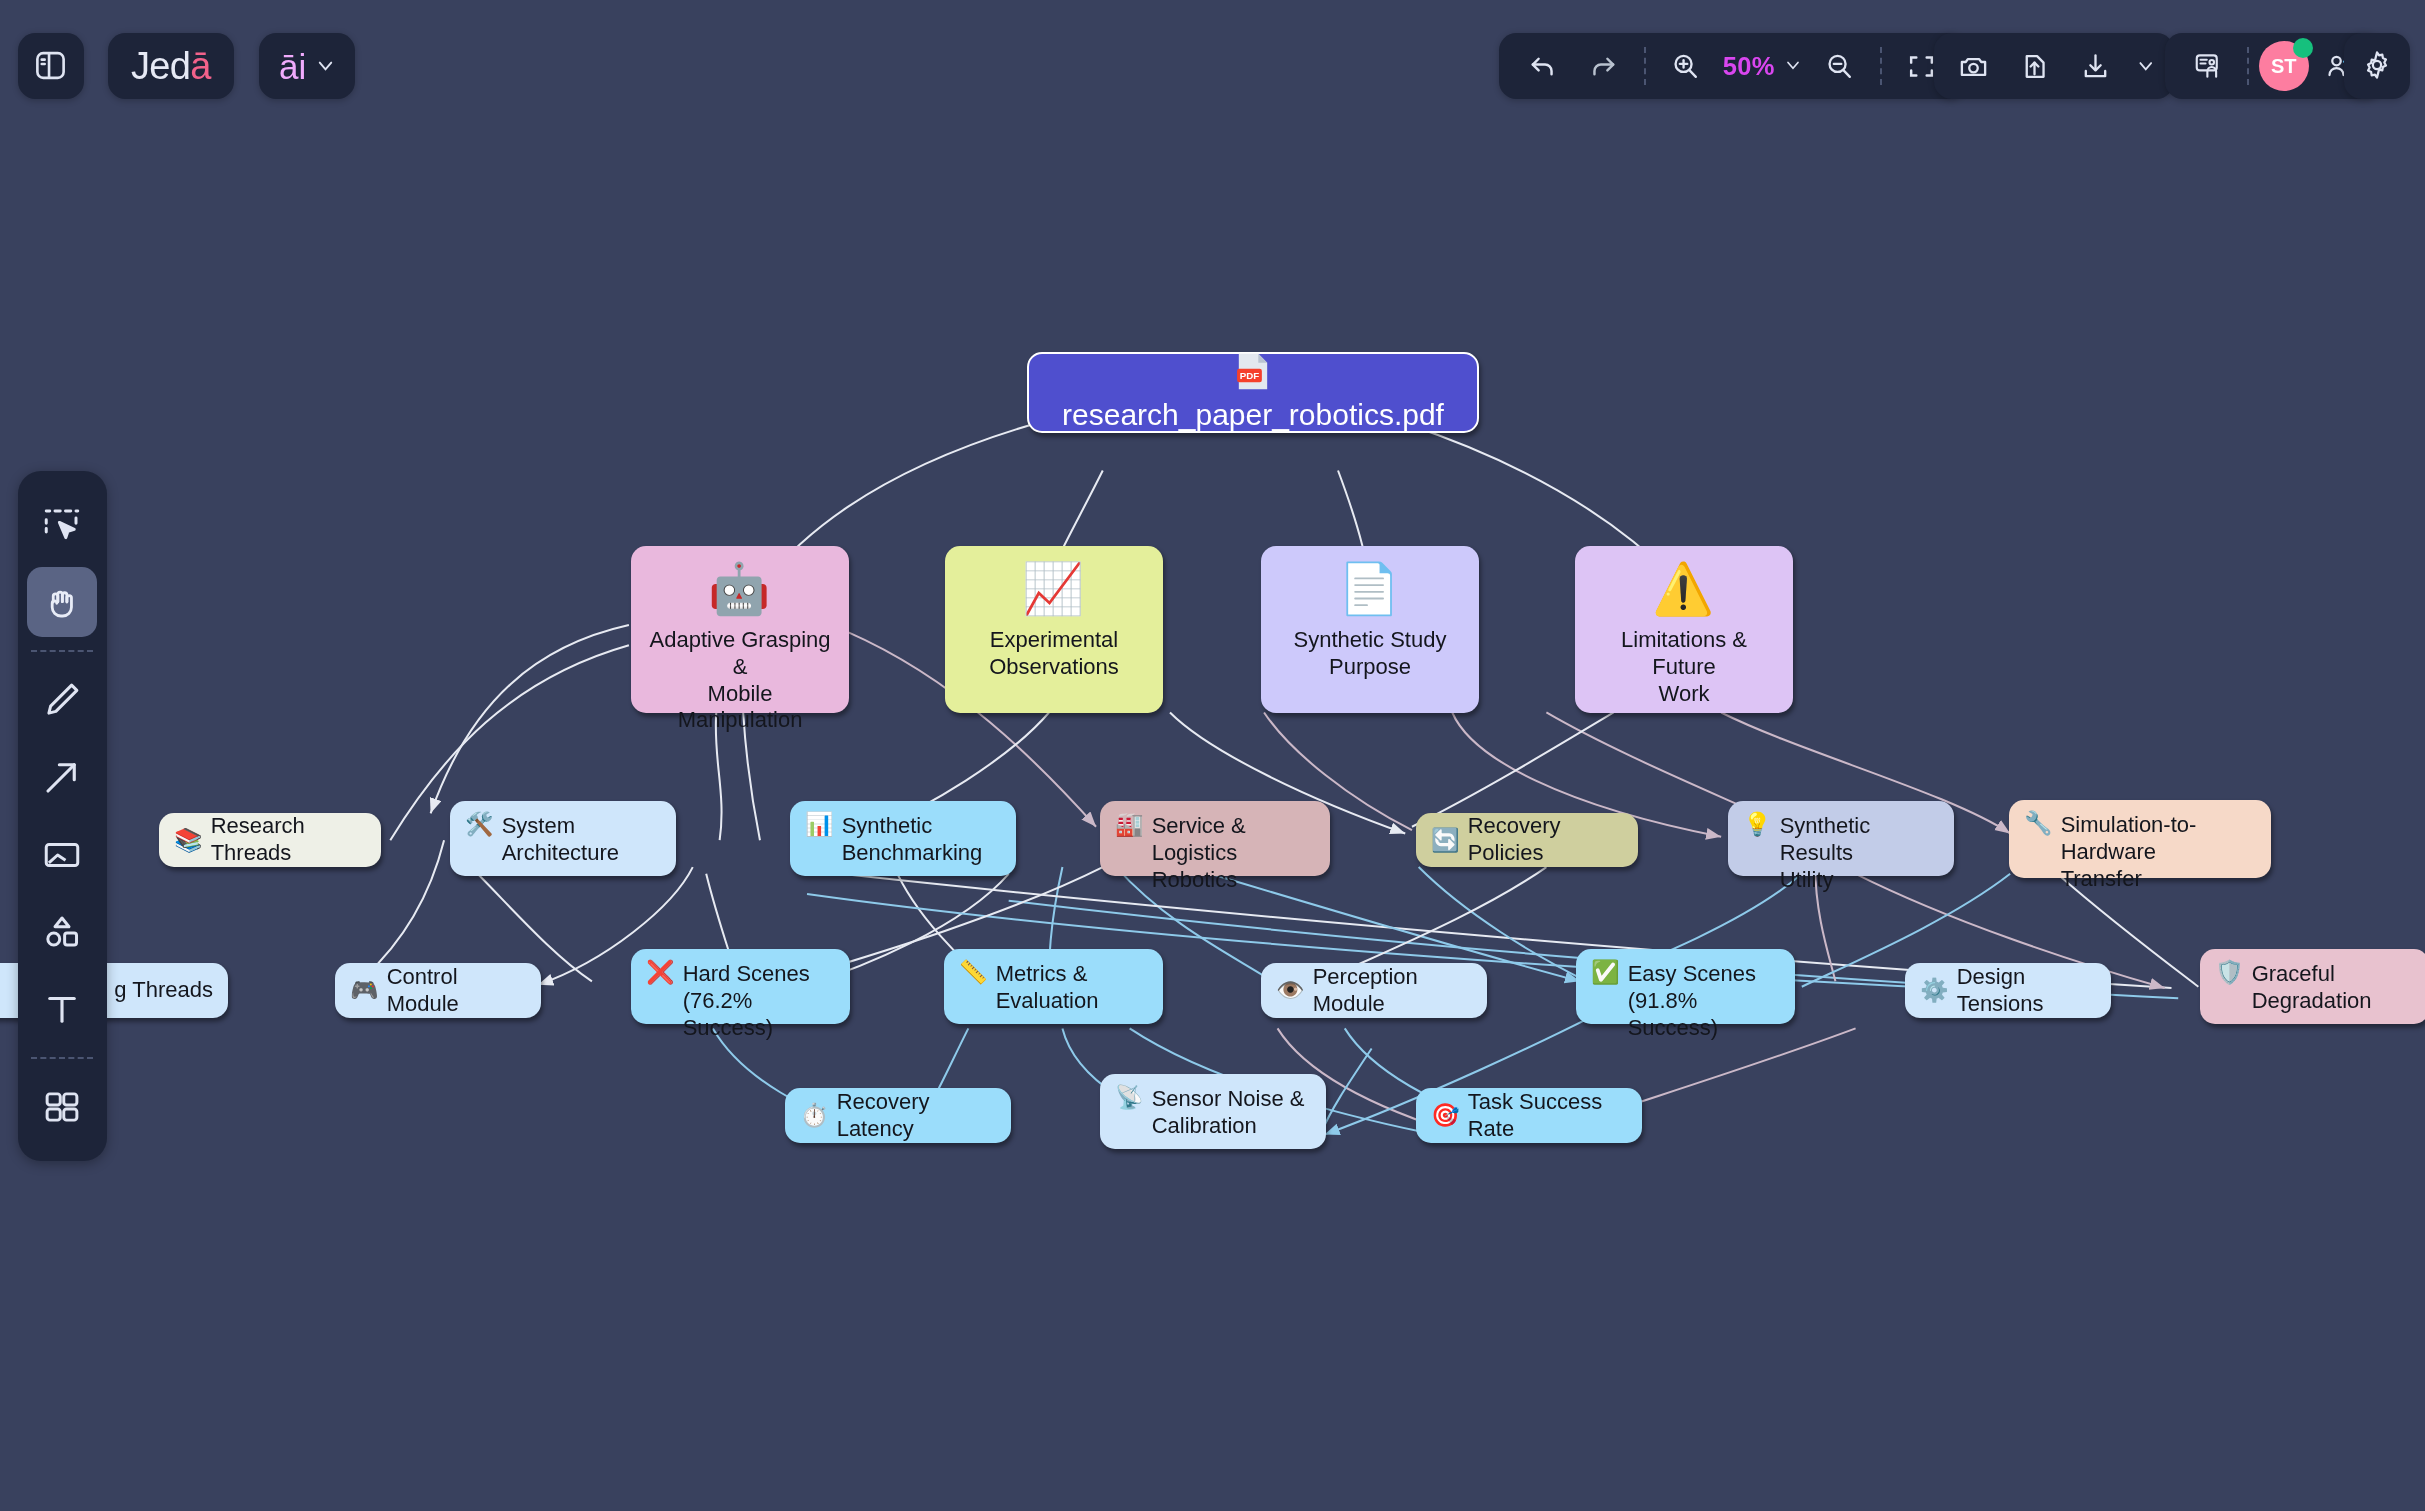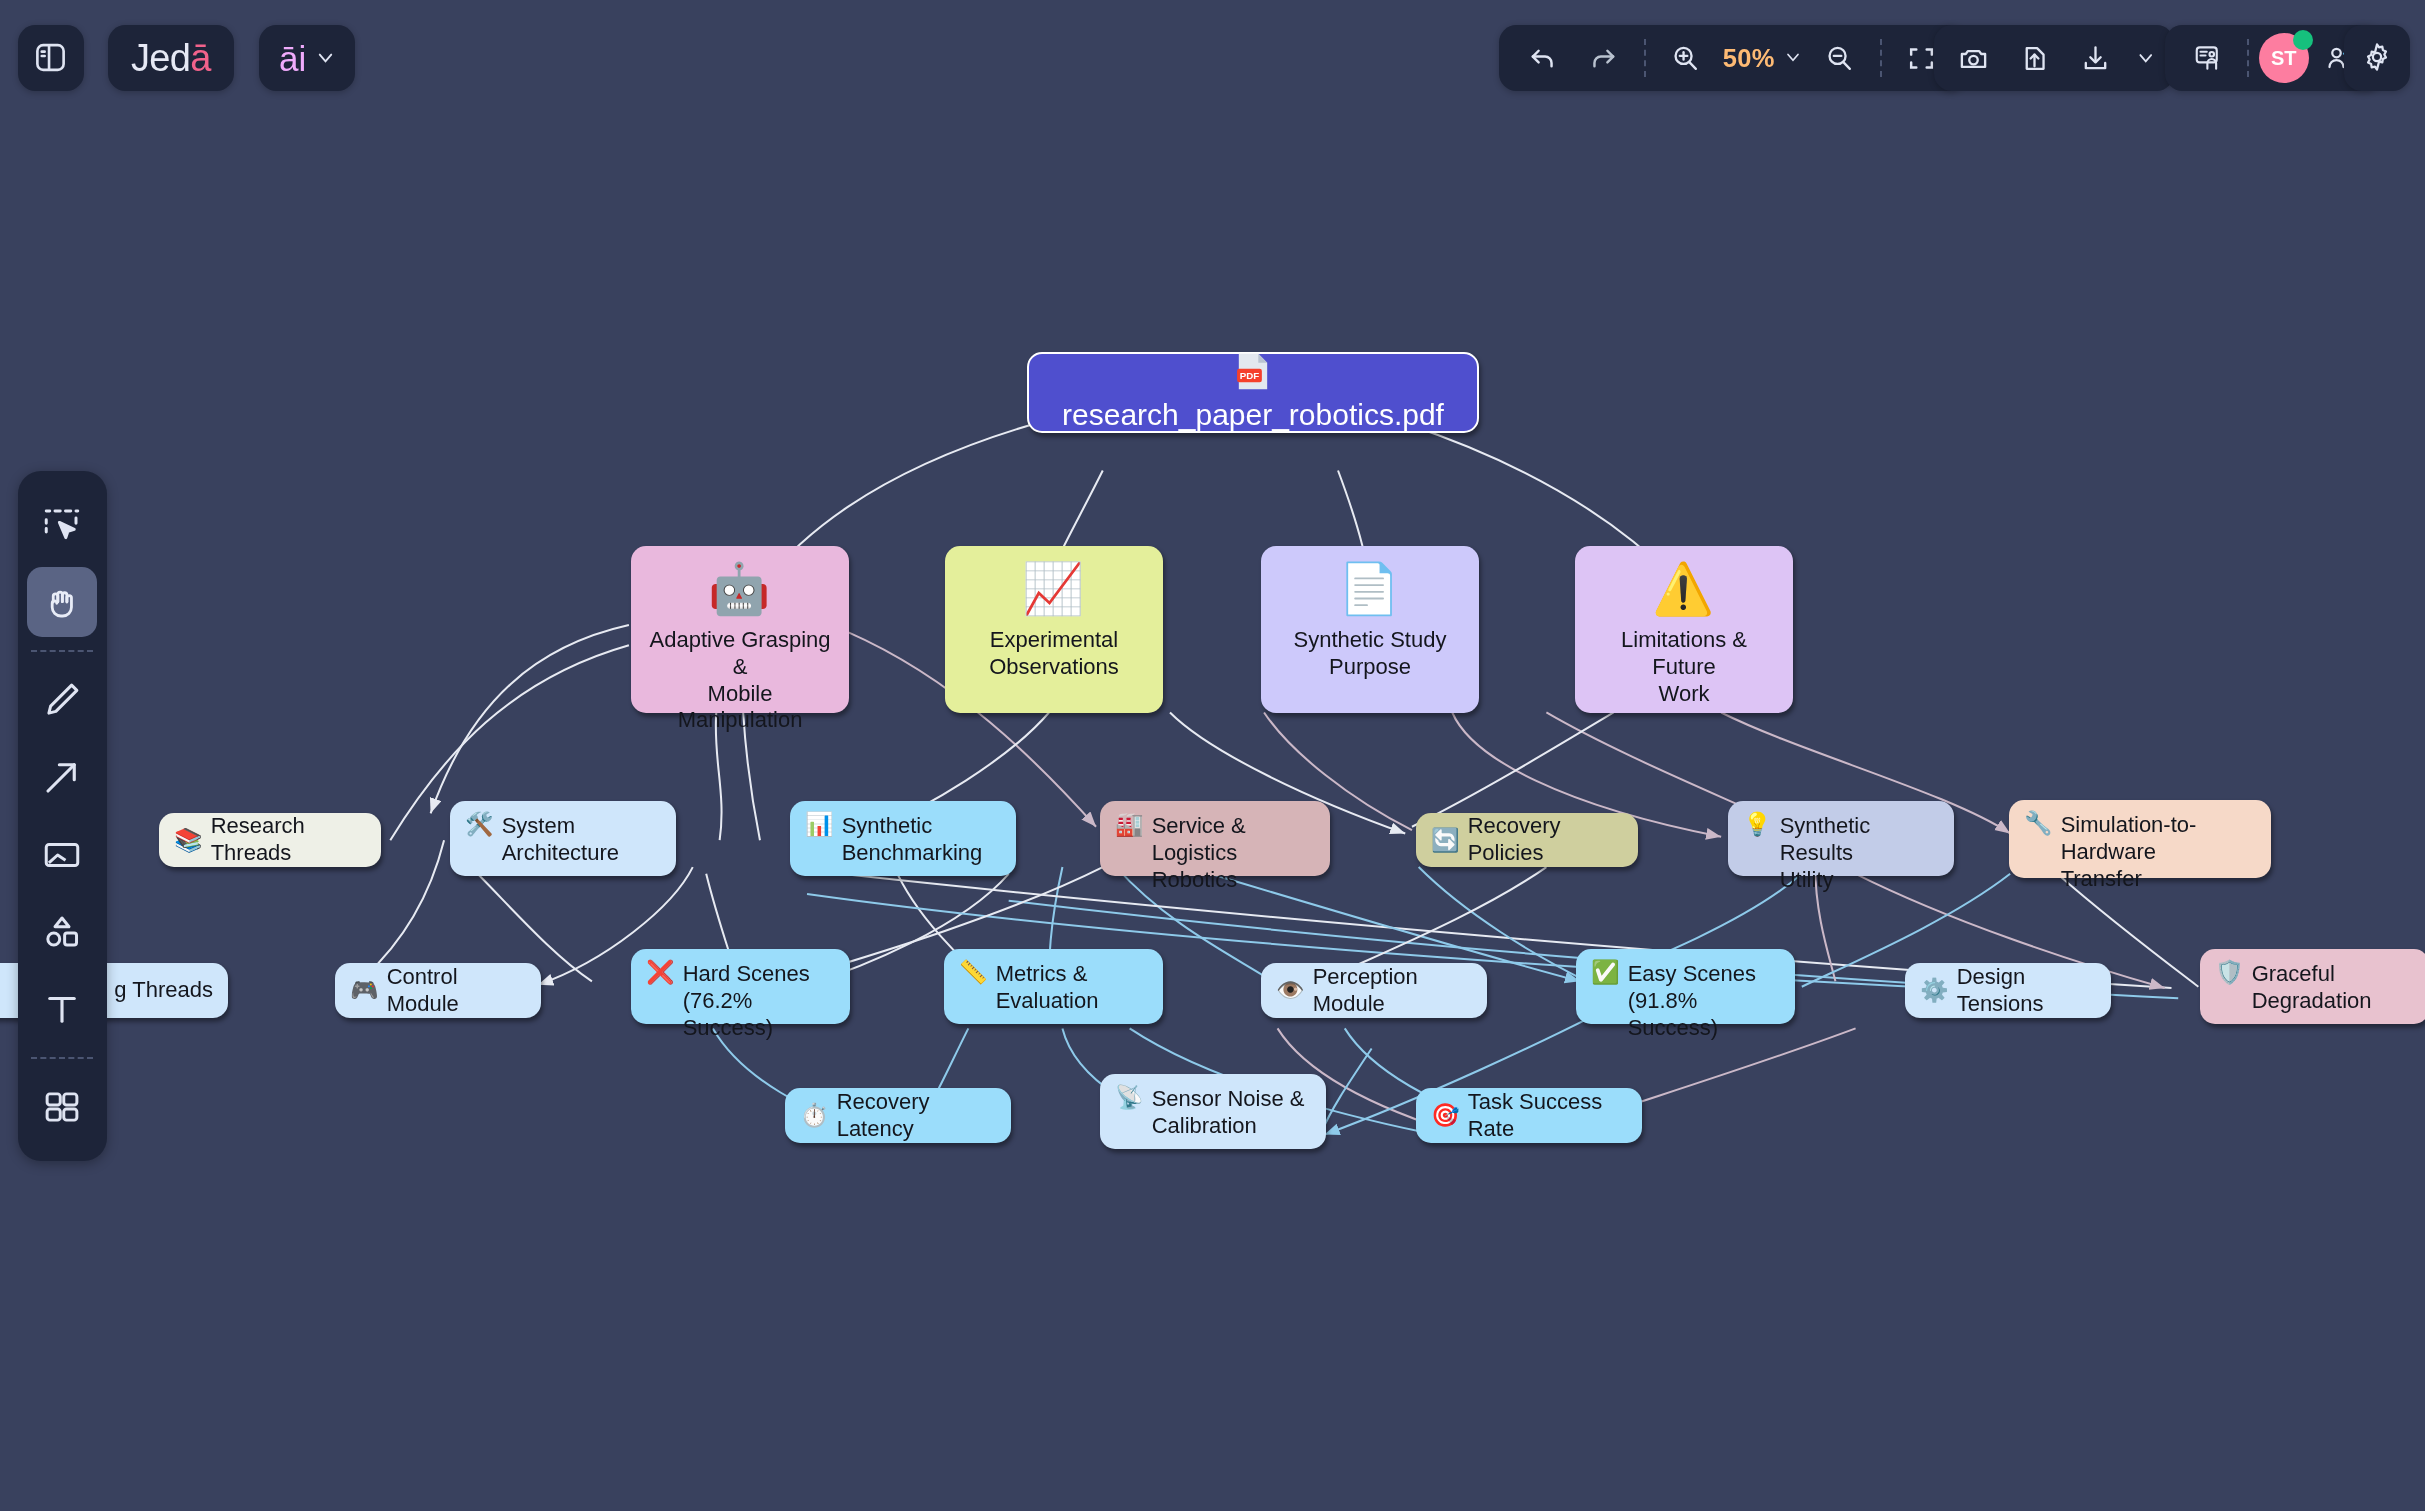--- a/index.html
+++ b/index.html
@@ -5,21 +5,21 @@
   * { box-sizing: border-box; margin: 0; padding: 0; }
   html, body {
     width: 2426px; height: 1511px;
     background: #39415e;
     font-family: "Liberation Sans", sans-serif;
     overflow: hidden;
   }
   #app { position: relative; width: 2426px; height: 1511px; }
 
   
-  .topbar { position: absolute; top: 4px; left: 0; width: 2280px; height: 108px; z-index: 40; }
+  .topbar { position: absolute; top: 12px; left: 0; width: 2280px; height: 108px; z-index: 40; }
 
   .tb-pill {
     position: absolute; background: #1d2439; border-radius: 17.5px;
     display: flex; align-items: center; height: 66px;
     box-shadow: 0 1.3px 6.7px rgba(0,0,0,.22);
   }
   .sq-btn {
     position: absolute; width: 66px; height: 66px; background: #1d2439;
     border-radius: 17.5px; display: flex; align-items: center; justify-content: center;
     box-shadow: 0 1.3px 6.7px rgba(0,0,0,.22);
@@ -40,21 +40,21 @@
   .logo-txt { font-size: 38px; font-weight: 400; color: #e6e9f5; letter-spacing: -0.7px; line-height: 1; }
   .logo-txt .accent { color: #f2628b; }
   .ai-pill {
     position: absolute; left: 259px; top: 21px; height: 66px; padding: 0 17.5px 0 20px;
     background: #1d2439; border-radius: 17.5px; display: flex; align-items: center; gap: 8px;
     box-shadow: 0 1.3px 6.7px rgba(0,0,0,.22);
   }
   .ai-txt { font-size: 35px; color: #f0abfc; line-height: 1; }
 
   .zoom-label {
-    font-size: 25.5px; font-weight: 700; color: #fdba74; padding: 0 6.7px; letter-spacing: 0.3px;
+    font-size: 25.5px; font-weight: 700; color: #d946ef; padding: 0 6.7px; letter-spacing: 0.3px;
     cursor: pointer; display: flex; align-items: flex-end; gap: 8px;
   }
 
   .avatar {
     width: 50px; height: 50px; border-radius: 50%; background: #fd7da0;
     color: #fff; font-size: 20px; font-weight: 700; display: flex;
     align-items: center; justify-content: center; position: relative;
   }
   .avatar .dot {
     position: absolute; right: -4px; top: -2.7px; width: 20px; height: 20px;

